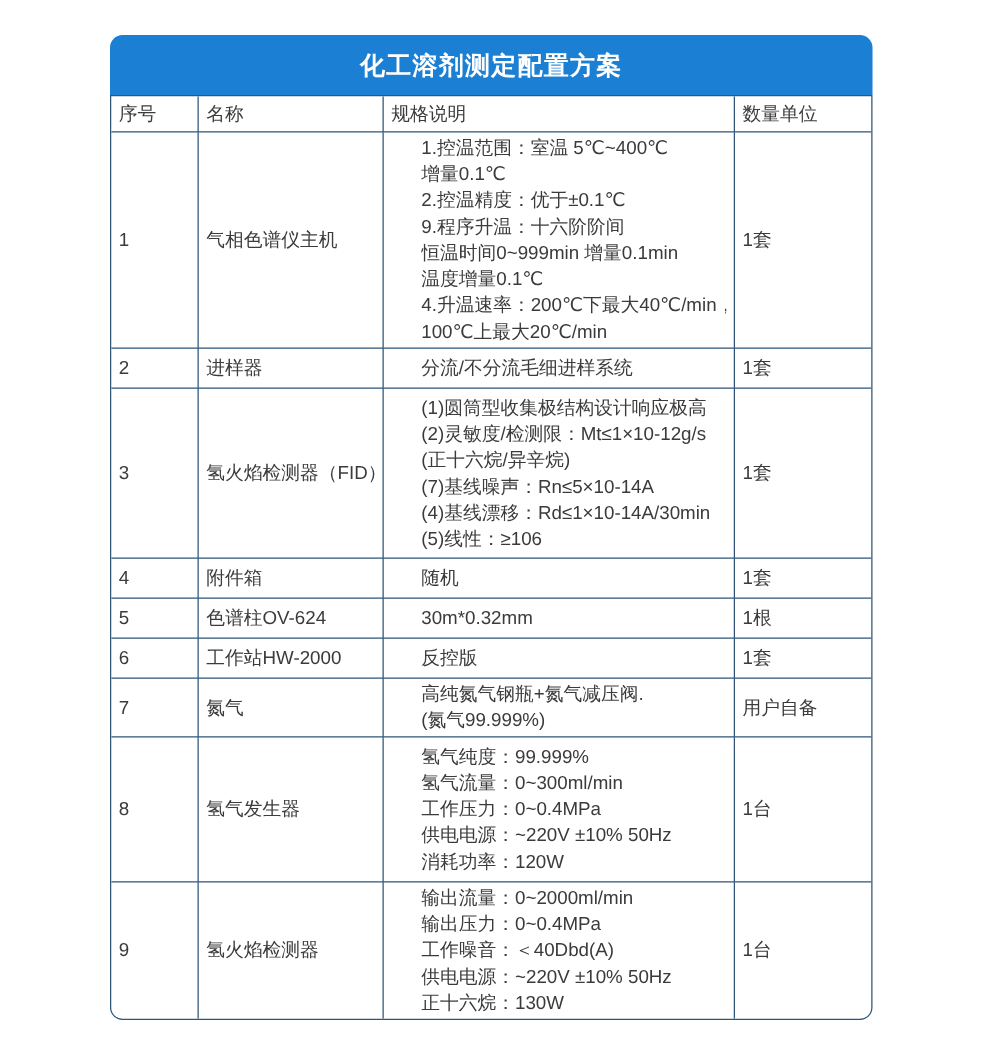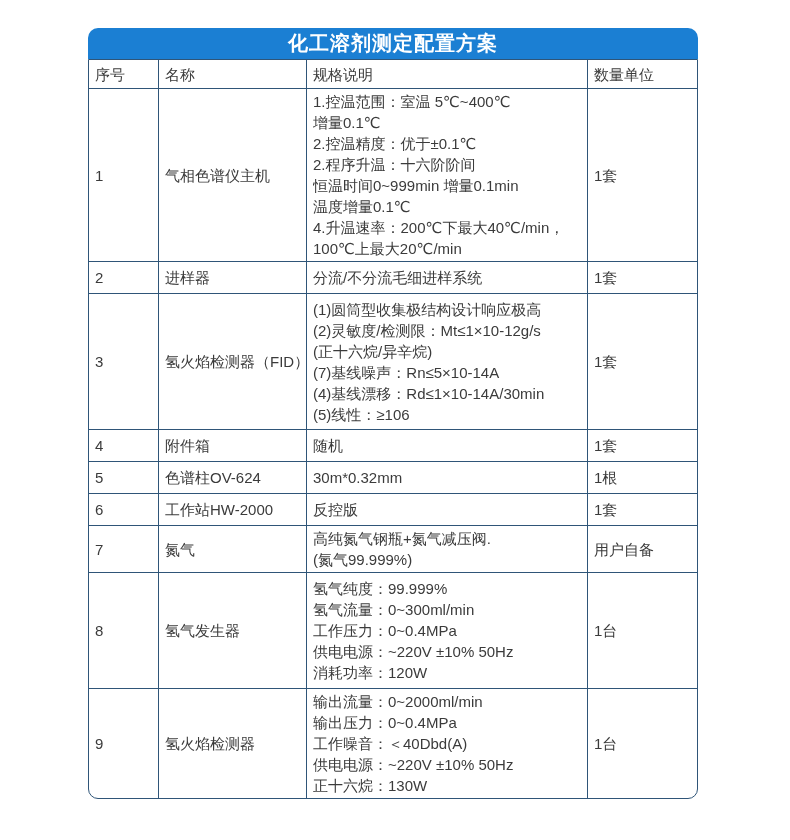--- a/index.html
+++ b/index.html
@@ -15,21 +15,21 @@
     background: #ffffff;
     overflow: hidden;
   }
   .card {
     position: absolute;
     left: 88px;
     top: 28px;
     width: 610px;
   }
   .title-bar {
-    height: 31px;
+    height: 48px;
     background: #1b7fd3;
     border-radius: 10px 10px 0 0;
     display: flex;
     align-items: center;
     justify-content: center;
     color: #ffffff;
     font-size: 20px;
     font-weight: bold;
     letter-spacing: 1px;
   }
@@ -57,21 +57,21 @@
     text-align: left;
     overflow: hidden;
   }
   .spec th:last-child, .spec td:last-child { border-right: none; }
   .spec tbody tr:last-child td { border-bottom: none; }
   .spec thead tr { height: 29px; }
   .col-no  { text-align: center; padding-left: 0; padding-right: 0; }
   .col-name { padding-left: 13px; }
   .col-spec { padding-left: 5px; }
   .col-qty { padding-left: 9px; }
-  .col-spec div { white-space: nowrap; overflow: hidden; }
+  .col-spec div { white-space: nowrap; overflow: hidden; margin-left: 24px; }
   .spec td, .spec th { white-space: nowrap; }
 </style>
 </head>
 <body>
 
 <div class="page">
   <div class="card">
     <div class="title-bar">
       <span>化工溶剂测定配置方案</span>
     </div>
@@ -92,21 +92,21 @@
           </tr>
         </thead>
         <tbody>
             <tr style="height: 168px;">
               <td class="col-no">1</td>
               <td class="col-name">气相色谱仪主机</td>
               <td class="col-spec">
                 <div>1.控温范围：室温 5℃~400℃</div>
                 <div>增量0.1℃</div>
                 <div>2.控温精度：优于±0.1℃</div>
-                <div>2.程序升温：十六阶阶间</div>
+                <div>9.程序升温：十六阶阶间</div>
                 <div>恒温时间0~999min 增量0.1min</div>
                 <div>温度增量0.1℃</div>
                 <div>4.升温速率：200℃下最大40℃/min，</div>
                 <div>100℃上最大20℃/min</div>
               </td>
               <td class="col-qty">1套</td>
             </tr>
             <tr style="height: 32px;">
               <td class="col-no">2</td>
               <td class="col-name">进样器</td>

